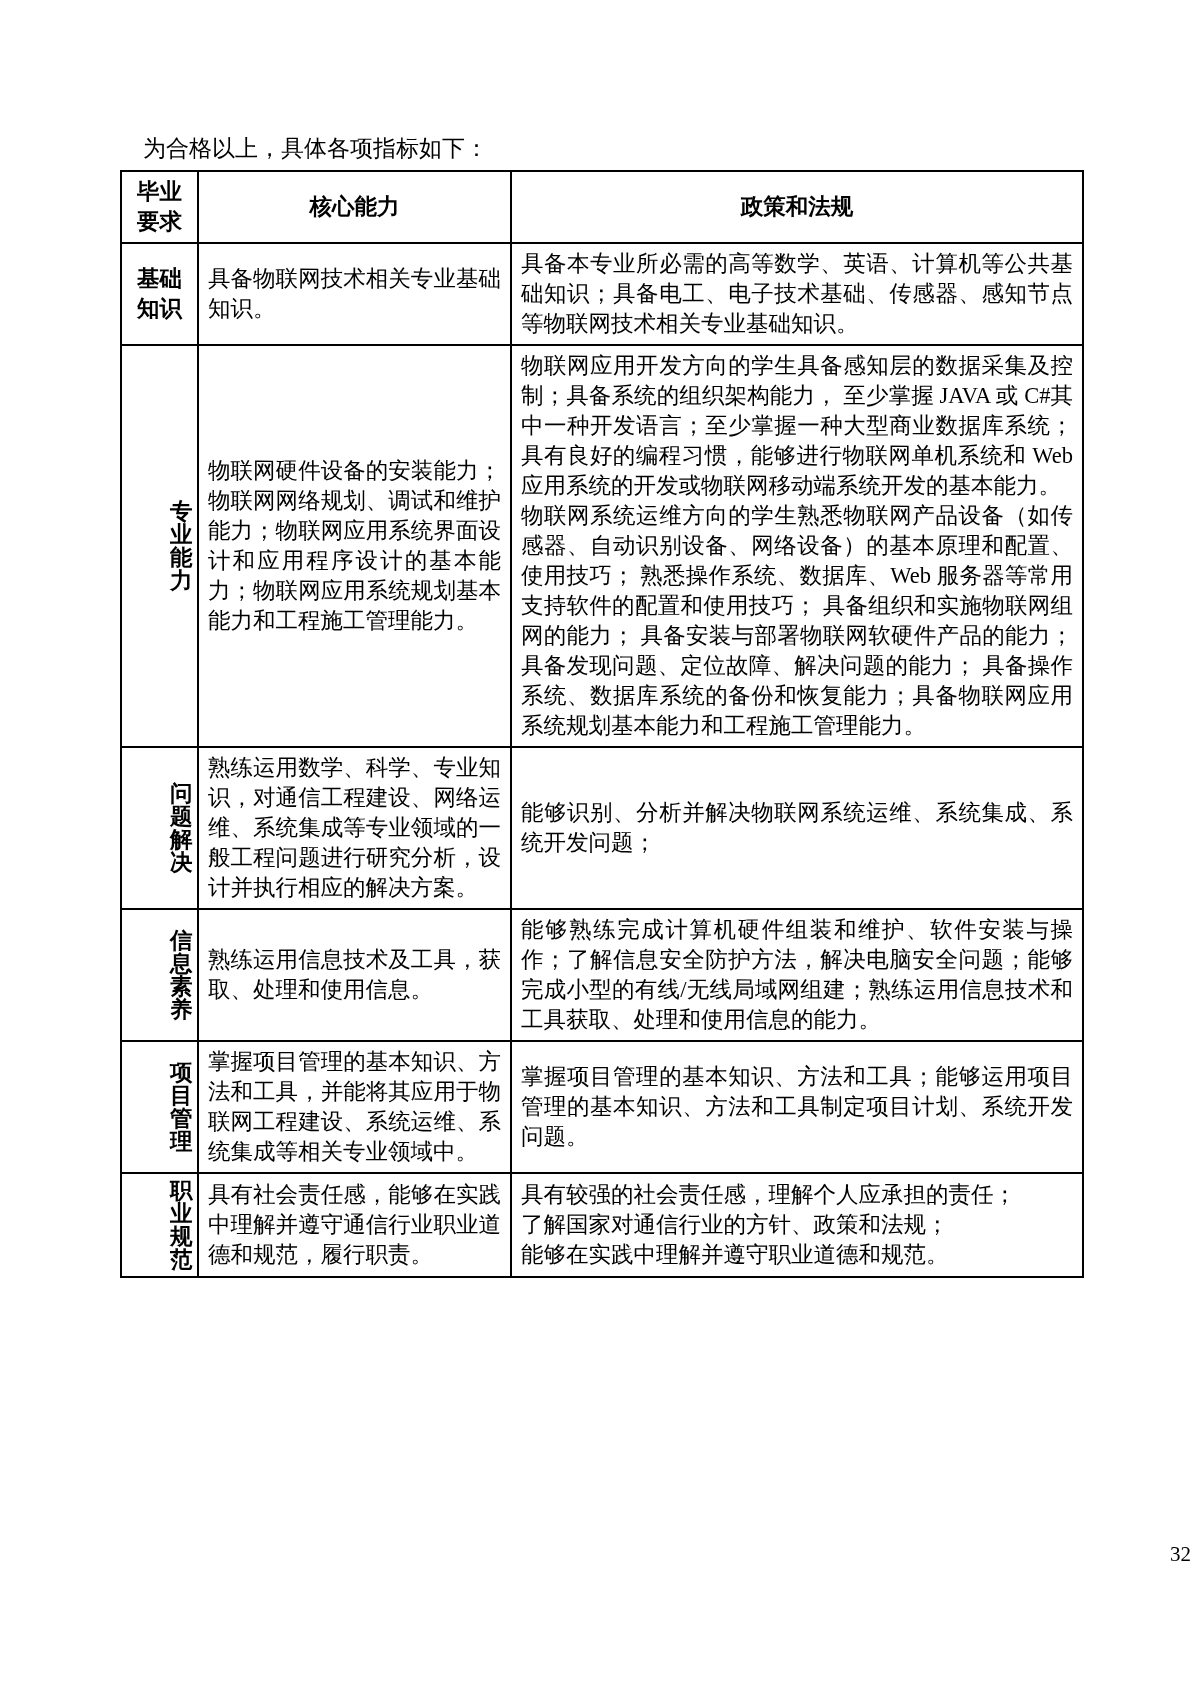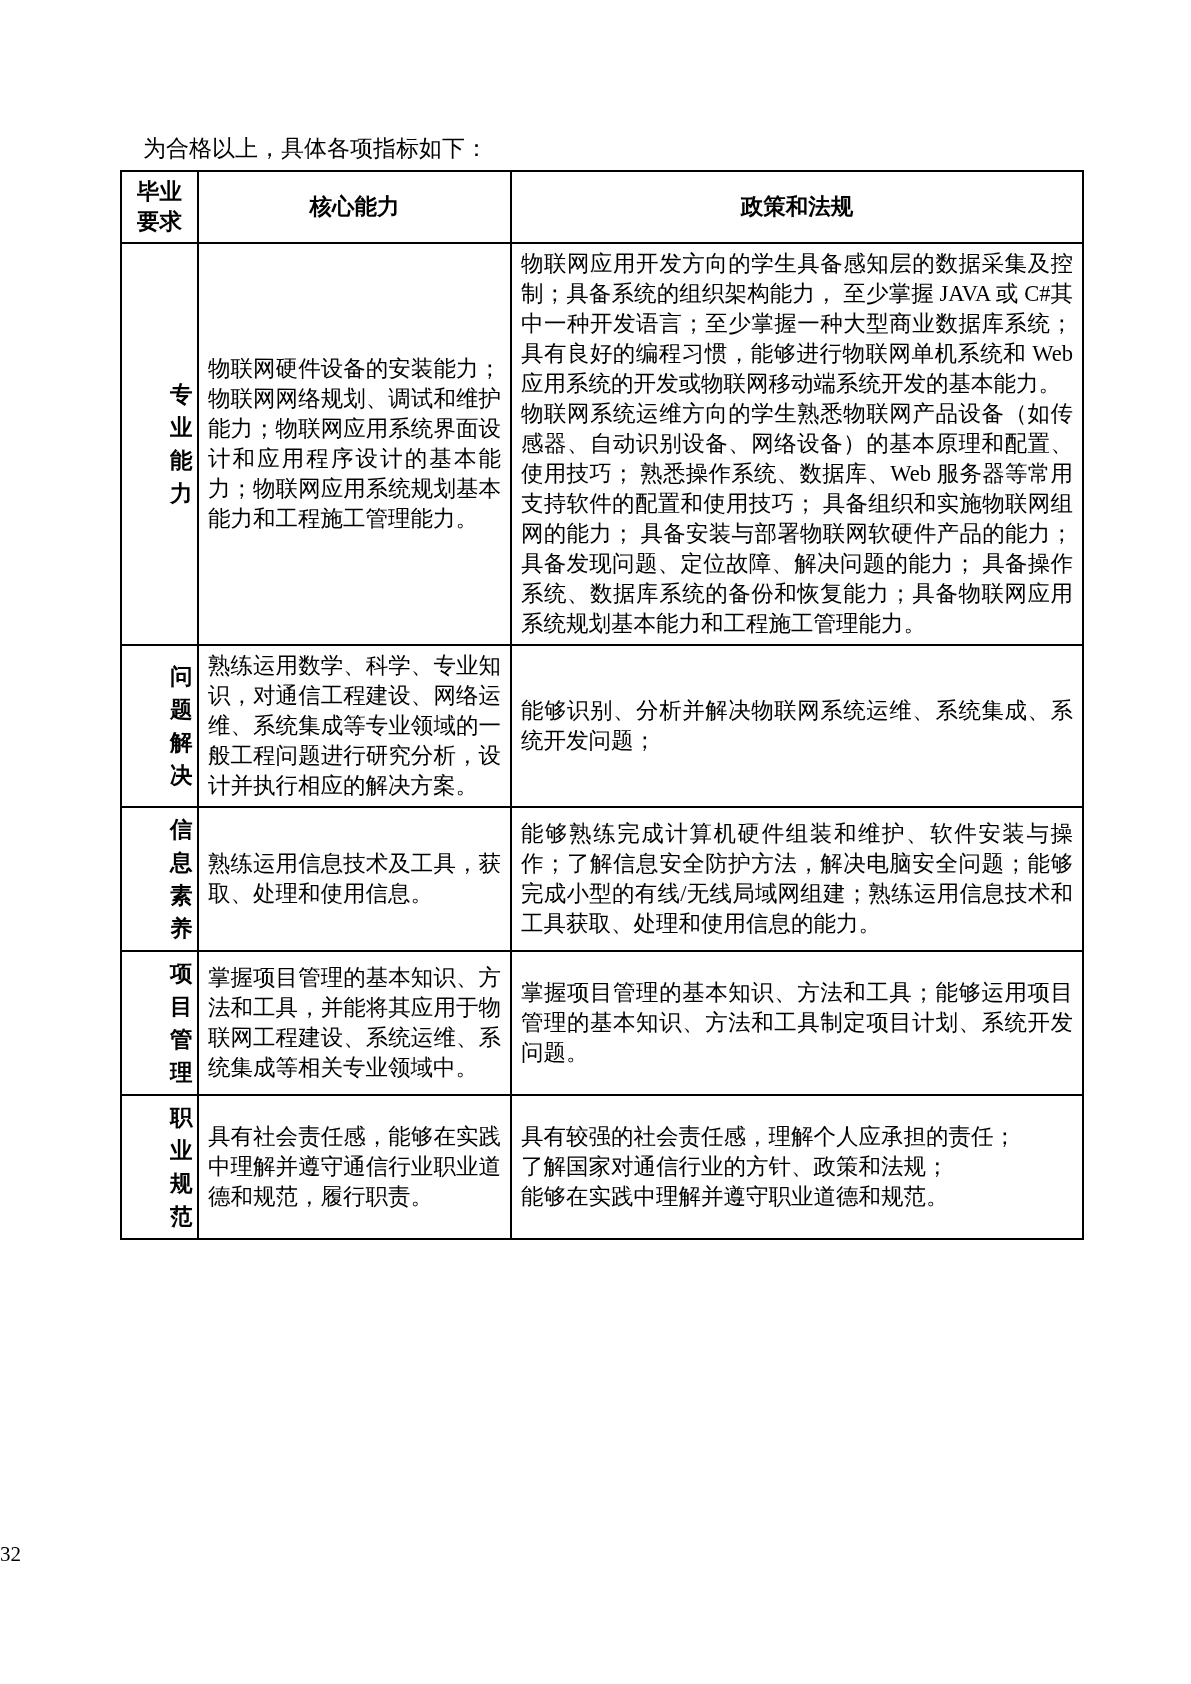--- a/index.html
+++ b/index.html
@@ -54,31 +54,31 @@
     white-space: pre-line;
   }
   td.req {
     font-family: "Liberation Sans", "DejaVu Sans", sans-serif;
     font-weight: bold;
     text-align: center;
     font-size: 23px;
     line-height: 44px;
     white-space: pre-line;
   }
-  td.req.tight { line-height: 33px; padding-left: 48px; }
+  td.req.tight { line-height: 23px; padding-left: 48px; }
   td.body-cell {
     text-align: justify;
     white-space: pre-line;
   }
   .page-number {
     position: absolute;
     top: 1542px;
     left: 0;
     width: 100%;
-    text-align: left;
+    text-align: right;
     font-size: 21px;
   }
 </style>
 </head>
 <body>
 
 <div class="page">
   <div class="intro">为合格以上，具体各项指标如下：</div>
 
   <table class="spec">
@@ -89,20 +89,26 @@
     </colgroup>
     <thead>
       <tr>
         <th class="hdr">毕业
 要求</th>
         <th class="hdr">核心能力</th>
         <th class="hdr">政策和法规</th>
       </tr>
     </thead>
     <tbody>
+      <tr>
+        <td class="req">基础
+知识</td>
+        <td class="body-cell">具备物联网技术相关专业基础知识。</td>
+        <td class="body-cell">具备本专业所必需的高等数学、英语、计算机等公共基础知识；具备电工、电子技术基础、传感器、感知节点等物联网技术相关专业基础知识。</td>
+      </tr>
       <tr>
         <td class="req tight">专业
 能力</td>
         <td class="body-cell">物联网硬件设备的安装能力；物联网网络规划、调试和维护能力；物联网应用系统界面设计和应用程序设计的基本能力；物联网应用系统规划基本能力和工程施工管理能力。</td>
         <td class="body-cell">物联网应用开发方向的学生具备感知层的数据采集及控制；具备系统的组织架构能力， 至少掌握 JAVA 或 C#其中一种开发语言；至少掌握一种大型商业数据库系统；具有良好的编程习惯，能够进行物联网单机系统和 Web 应用系统的开发或物联网移动端系统开发的基本能力。
 物联网系统运维方向的学生熟悉物联网产品设备（如传感器、自动识别设备、网络设备）的基本原理和配置、使用技巧； 熟悉操作系统、数据库、Web 服务器等常用支持软件的配置和使用技巧； 具备组织和实施物联网组网的能力； 具备安装与部署物联网软硬件产品的能力； 具备发现问题、定位故障、解决问题的能力； 具备操作系统、数据库系统的备份和恢复能力；具备物联网应用系统规划基本能力和工程施工管理能力。</td>
       </tr>
       <tr>
         <td class="req tight">问题
 解决</td>

